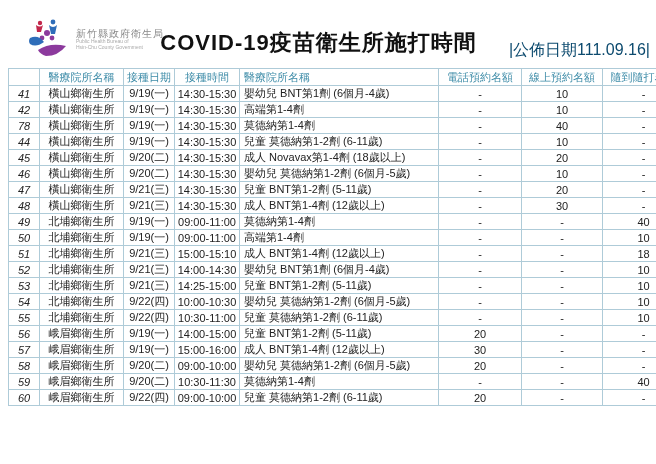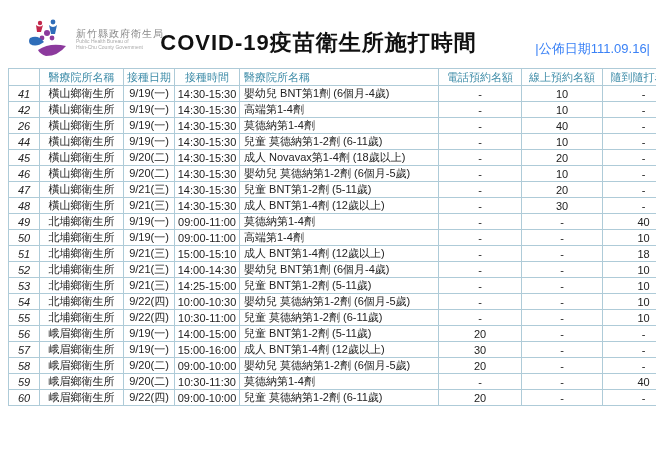--- a/index.html
+++ b/index.html
@@ -25,21 +25,21 @@
   .logo-text { display: flex; flex-direction: column; line-height: 1.1; }
   .logo-zh { font-size: 10px; color: #8a8a8a; letter-spacing: 1px; }
   .logo-en { font-size: 5px; color: #aaaaaa; transform-origin: left top; }
   .main-title {
     position: absolute; left: 50%; top: 28px; transform: translateX(-53%);
     font-size: 22px; font-weight: bold; color: #111111;
     white-space: nowrap; letter-spacing: 1px;
   }
   .pub-date {
     position: absolute; right: 6px; top: 40px;
-    font-size: 13px; color: #3b82f6; white-space: nowrap;
+    font-size: 16px; color: #0c4a6e; white-space: nowrap;
   }
 
   
   .sched-table {
     position: absolute; left: 8px; top: 68px;
     width: 640px;
     border-collapse: collapse;
     table-layout: fixed;
   }
   .sched-table th, .sched-table td {
@@ -130,21 +130,21 @@
           <td class="col-no">42</td>
           <td class="col-facility">橫山鄉衛生所</td>
           <td class="col-date">9/19(一)</td>
           <td class="col-time">14:30-15:30</td>
           <td class="col-vaccine">高端第1-4劑</td>
           <td class="col-phone">-</td>
           <td class="col-online">10</td>
           <td class="col-walkin">-</td>
         </tr>
         <tr>
-          <td class="col-no">26</td>
+          <td class="col-no">78</td>
           <td class="col-facility">橫山鄉衛生所</td>
           <td class="col-date">9/19(一)</td>
           <td class="col-time">14:30-15:30</td>
           <td class="col-vaccine">莫德納第1-4劑</td>
           <td class="col-phone">-</td>
           <td class="col-online">40</td>
           <td class="col-walkin">-</td>
         </tr>
         <tr>
           <td class="col-no">44</td>

